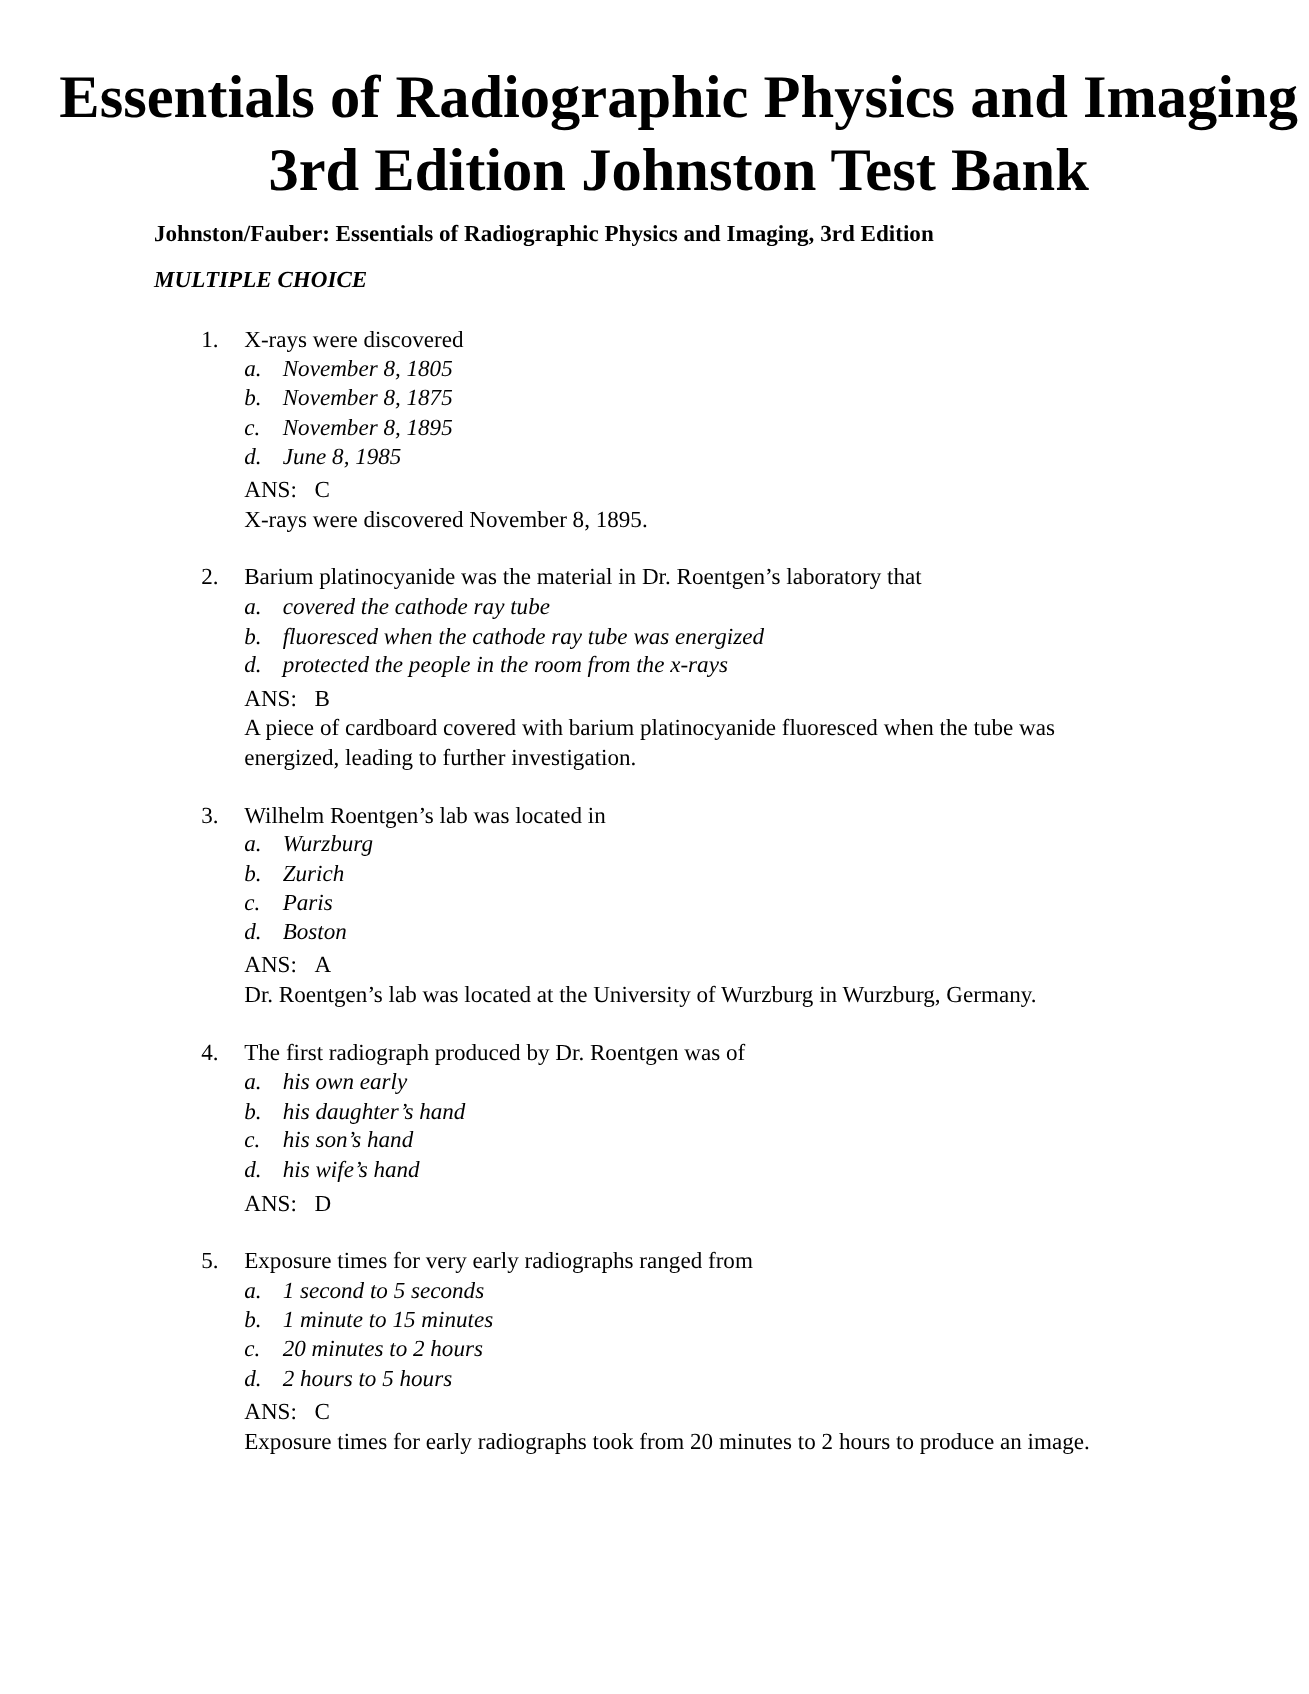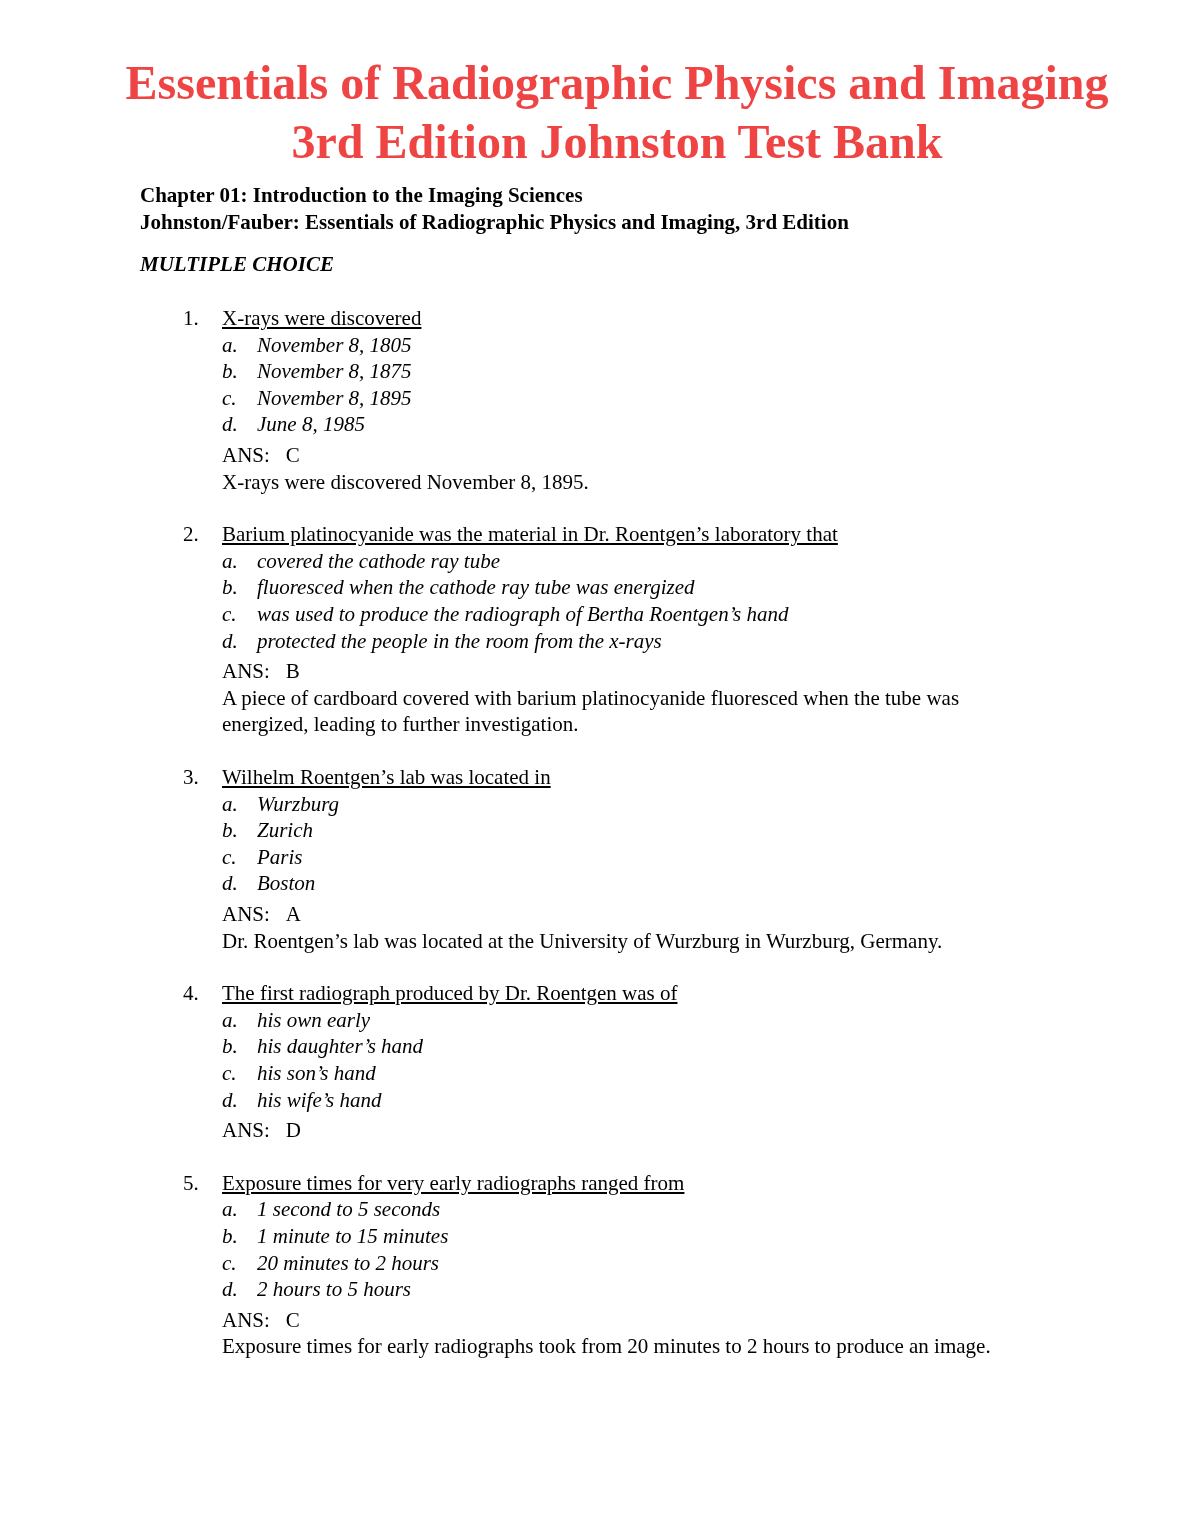--- a/index.html
+++ b/index.html
@@ -11,44 +11,44 @@
     font-family: "Liberation Serif", serif;
     font-size: 21px;
     color: #000000;
     overflow: hidden;
   }
   .title {
     margin: 0;
     padding-top: 54px;
     padding-left: 44px;
     text-align: center;
-    font-size: 48px;
+    font-size: 55px;
     font-weight: bold;
     line-height: 1.22;
-    color: #ef4444;
+    color: #000000;
   }
   .headings {
     margin-left: 140px;
     margin-top: 11px;
     font-weight: bold;
     line-height: 27px;
   }
   .section-heading {
     margin-left: 140px;
     margin-top: 15px;
     font-weight: bold;
     line-height: 27px;
     font-style: italic;
   }
   .questions {
     margin-left: 183px;
     margin-top: 27px;
   }
   .question { margin-bottom: 26px; }
-  .q-row { line-height: 26.6px; text-decoration: underline; }
+  .q-row { line-height: 26.6px; }
   .q-num {
     display: inline-block;
     width: 26px;
   }
   .q-text { margin-left: 13px; }
   .opt-row {
     padding-left: 39px;
     line-height: 26.6px;
     font-style: italic;
   }
@@ -73,41 +73,39 @@
 </head>
 <body>
 
 <div class="doc">
   <h1 class="title">
     <span>Essentials of Radiographic Physics and Imaging</span><br>
     <span>3rd Edition Johnston Test Bank</span>
   </h1>
 
   <div class="headings">
-    <div>Chapter 01: Introduction to the Imaging Sciences</div>
     <div>Johnston/Fauber: Essentials of Radiographic Physics and Imaging, 3rd Edition</div>
   </div>
 
   <div class="section-heading">MULTIPLE CHOICE</div>
 
   <div class="questions" id="questions">
       <div class="question">
         <div class="q-row"><span class="q-num">1.</span><span class="q-text">X-rays were discovered</span></div>
         <div class="opt-row"><span class="opt-letter">a.</span><span class="opt-text">November 8, 1805</span></div>
         <div class="opt-row"><span class="opt-letter">b.</span><span class="opt-text">November 8, 1875</span></div>
         <div class="opt-row"><span class="opt-letter">c.</span><span class="opt-text">November 8, 1895</span></div>
         <div class="opt-row"><span class="opt-letter">d.</span><span class="opt-text">June 8, 1985</span></div>
         <div class="ans-row"><span class="ans-label">ANS:</span><span class="ans-value">C</span></div>
         <div class="feedback">X-rays were discovered November 8, 1895.</div>
       </div>
       <div class="question">
         <div class="q-row"><span class="q-num">2.</span><span class="q-text">Barium platinocyanide was the material in Dr. Roentgen’s laboratory that</span></div>
         <div class="opt-row"><span class="opt-letter">a.</span><span class="opt-text">covered the cathode ray tube</span></div>
         <div class="opt-row"><span class="opt-letter">b.</span><span class="opt-text">fluoresced when the cathode ray tube was energized</span></div>
-        <div class="opt-row"><span class="opt-letter">c.</span><span class="opt-text">was used to produce the radiograph of Bertha Roentgen’s hand</span></div>
         <div class="opt-row"><span class="opt-letter">d.</span><span class="opt-text">protected the people in the room from the x-rays</span></div>
         <div class="ans-row"><span class="ans-label">ANS:</span><span class="ans-value">B</span></div>
         <div class="feedback">A piece of cardboard covered with barium platinocyanide fluoresced when the tube was
 energized, leading to further investigation.</div>
       </div>
       <div class="question">
         <div class="q-row"><span class="q-num">3.</span><span class="q-text">Wilhelm Roentgen’s lab was located in</span></div>
         <div class="opt-row"><span class="opt-letter">a.</span><span class="opt-text">Wurzburg</span></div>
         <div class="opt-row"><span class="opt-letter">b.</span><span class="opt-text">Zurich</span></div>
         <div class="opt-row"><span class="opt-letter">c.</span><span class="opt-text">Paris</span></div>

